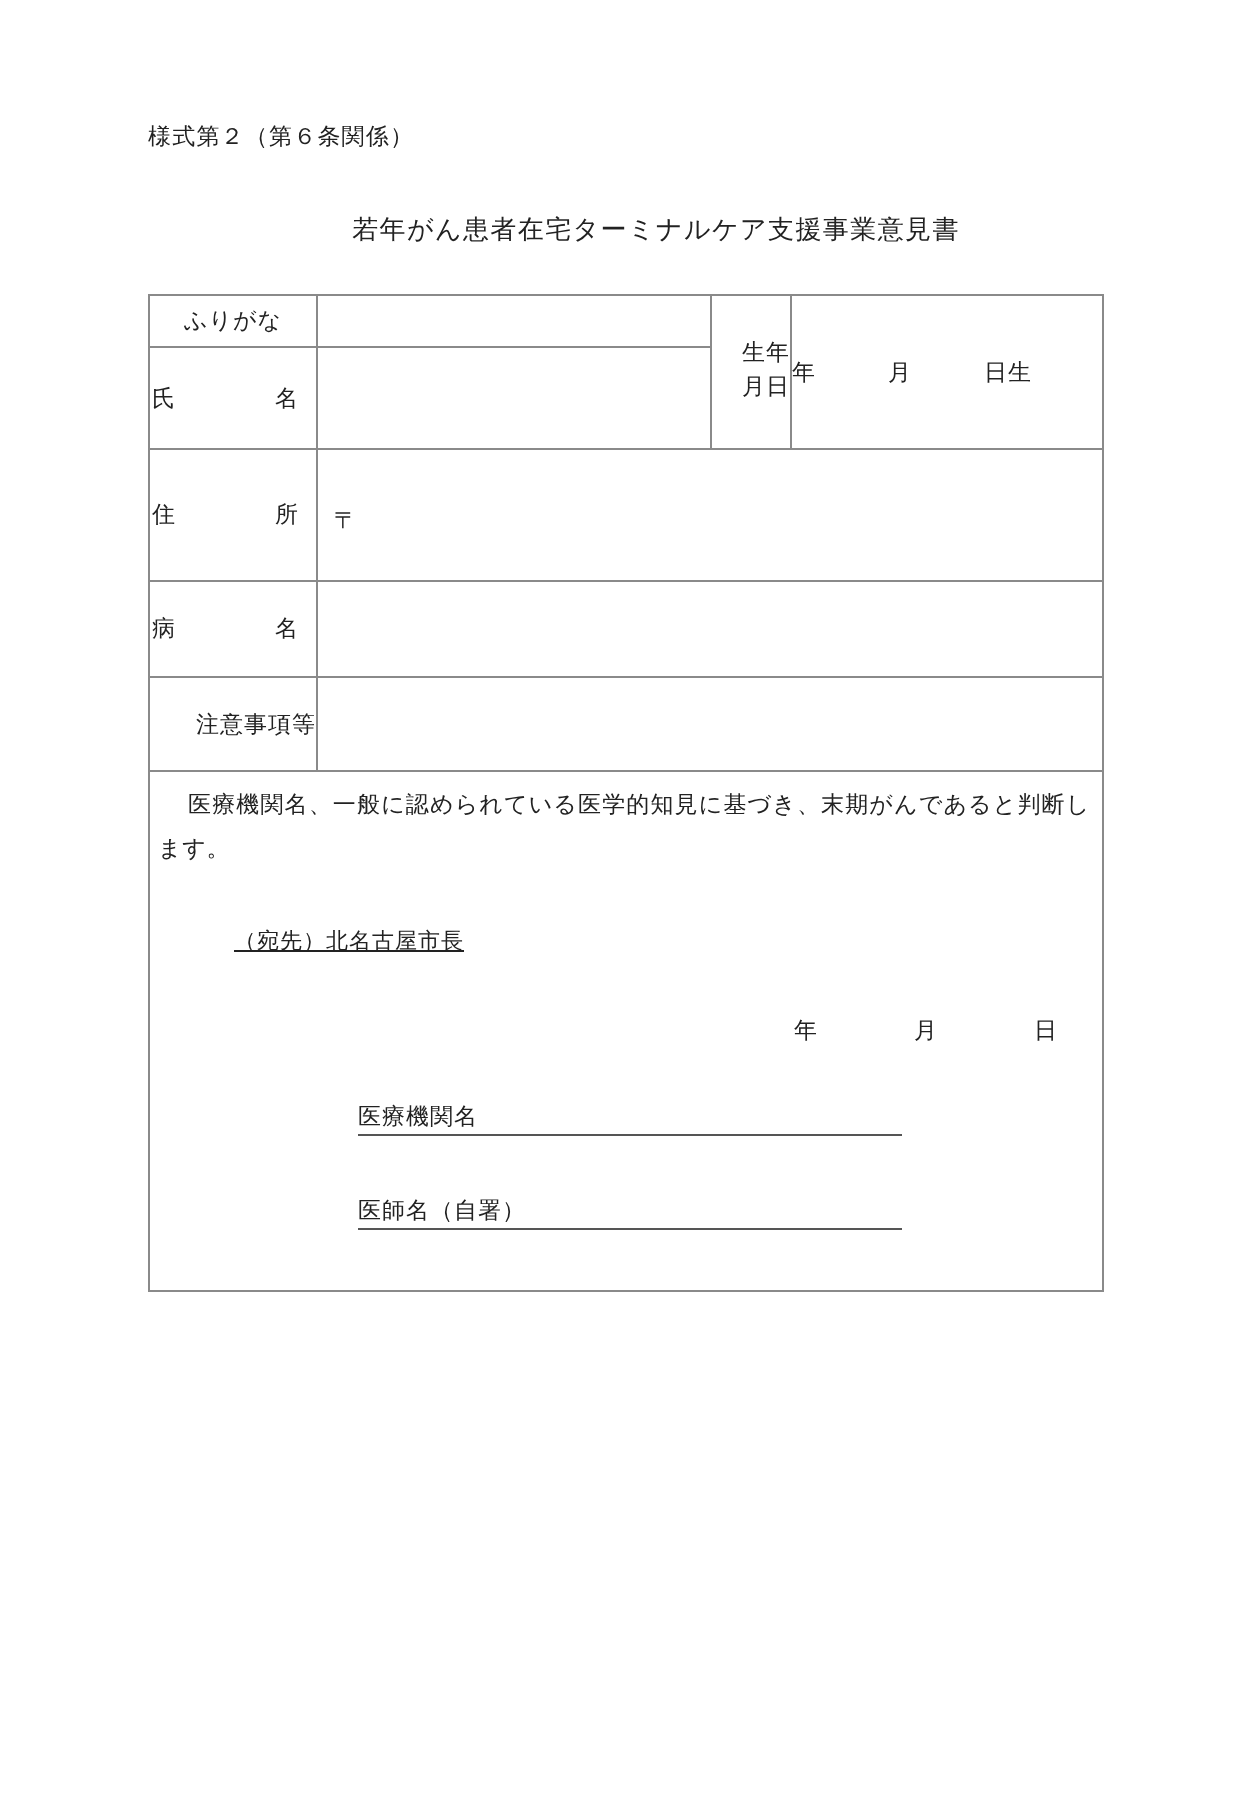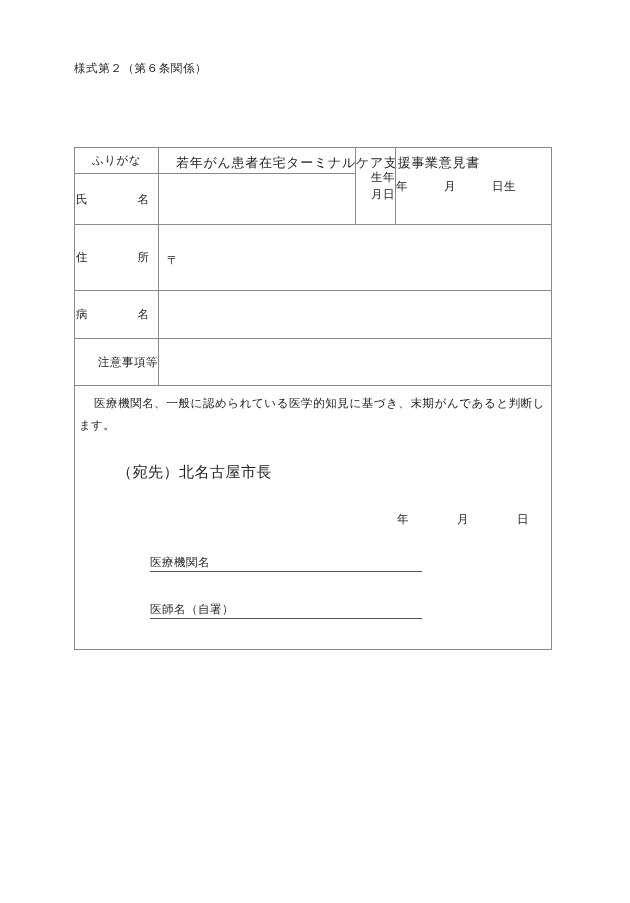--- a/index.html
+++ b/index.html
@@ -42,21 +42,20 @@
     top: 106px;
     width: 630px;
     text-align: center;
     font-size: 13px;
     letter-spacing: 0.7px;
     white-space: nowrap;
   }
   .doc-title-inner {
     display: inline-block;
     padding-left: 26px;
-    margin-top: 48px;
   }
 
   
   .form-table {
     position: absolute;
     left: 74px;
     top: 147px;
     width: 477px;
     border-collapse: collapse;
     table-layout: fixed;
@@ -118,39 +117,40 @@
   }
   .statement-text {
     font-size: 11.5px;
     line-height: 1.95;
     letter-spacing: 0.35px;
     padding: 6px 6px 0 4px;
     text-indent: 15px;
     text-align: justify;
   }
   .addressee {
-    font-size: 15px;
+    font-size: 11px;
     letter-spacing: 0.5px;
     padding: 26px 0 0 42px;
     white-space: nowrap;
+    text-decoration: underline;
   }
   .date-line {
     font-size: 11.5px;
     letter-spacing: 0.5px;
     text-align: right;
     padding: 30px 22px 0 0;
     white-space: nowrap;
   }
   .sig-block {
     padding: 28px 0 0 0;
   }
   .sig-row {
     display: flex;
     align-items: flex-end;
-    margin-left: 75px;
+    margin-left: 104px;
     width: 272px;
     border-bottom: 1px solid #555555;
     padding-bottom: 1px;
     margin-bottom: 30px;
   }
   .sig-label {
     font-size: 11.5px;
     letter-spacing: 0.5px;
     white-space: nowrap;
   }

